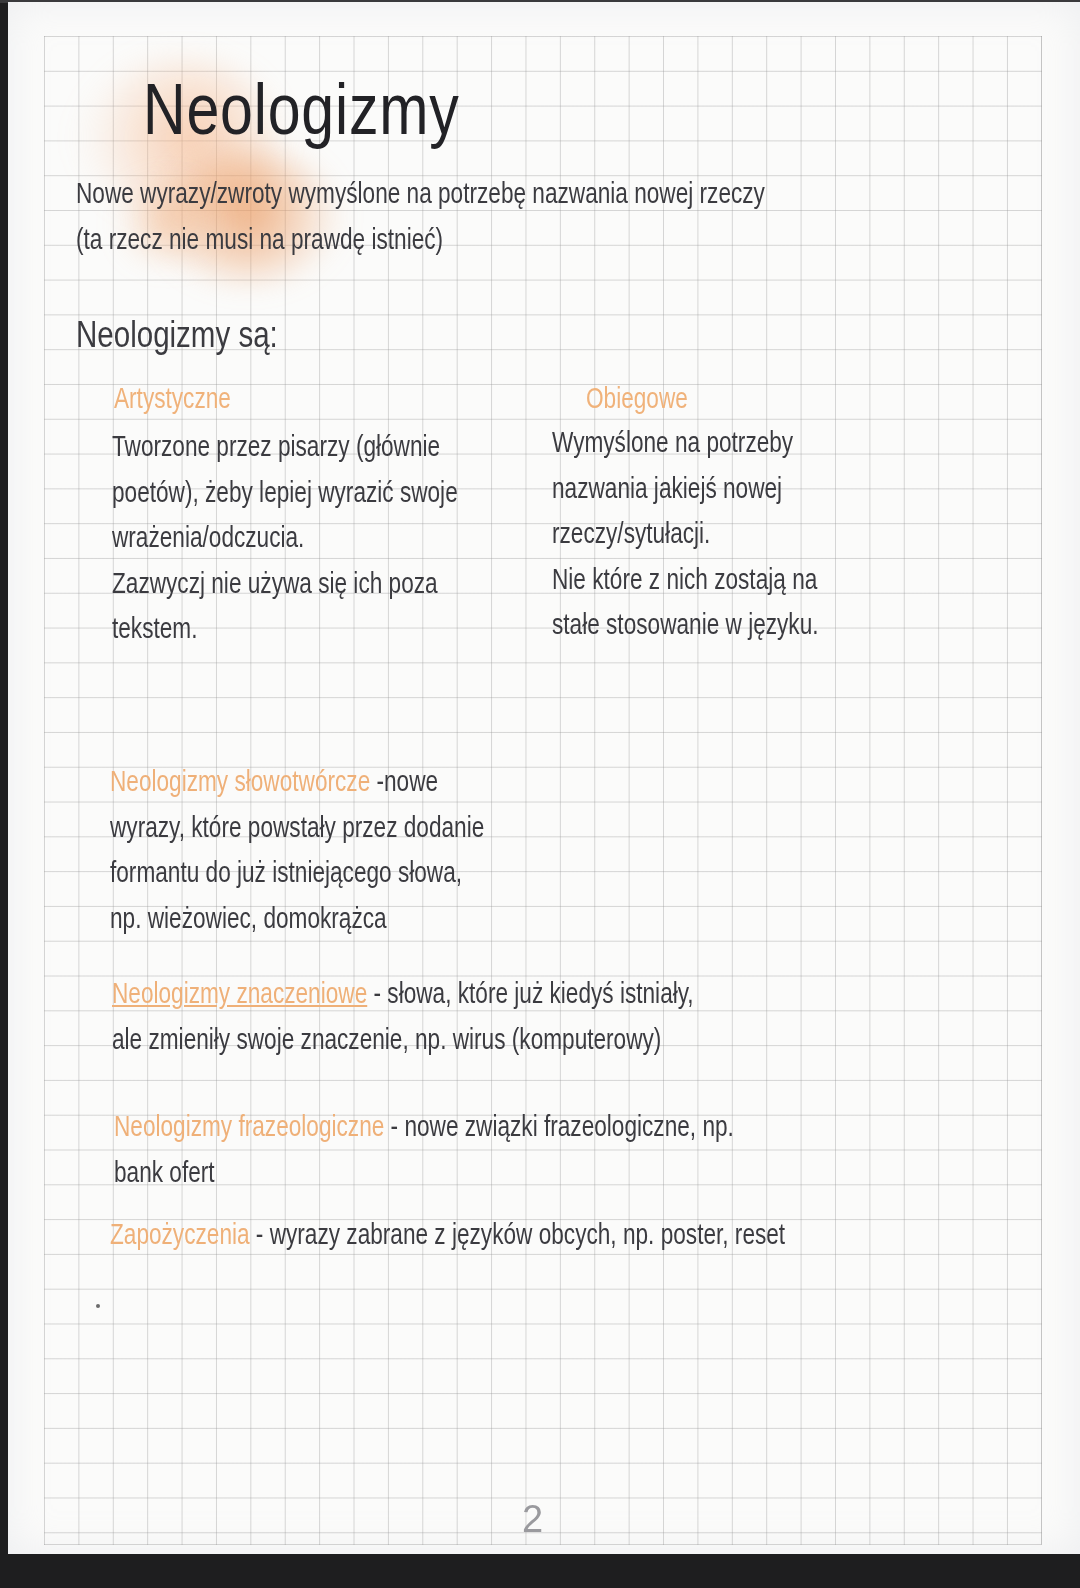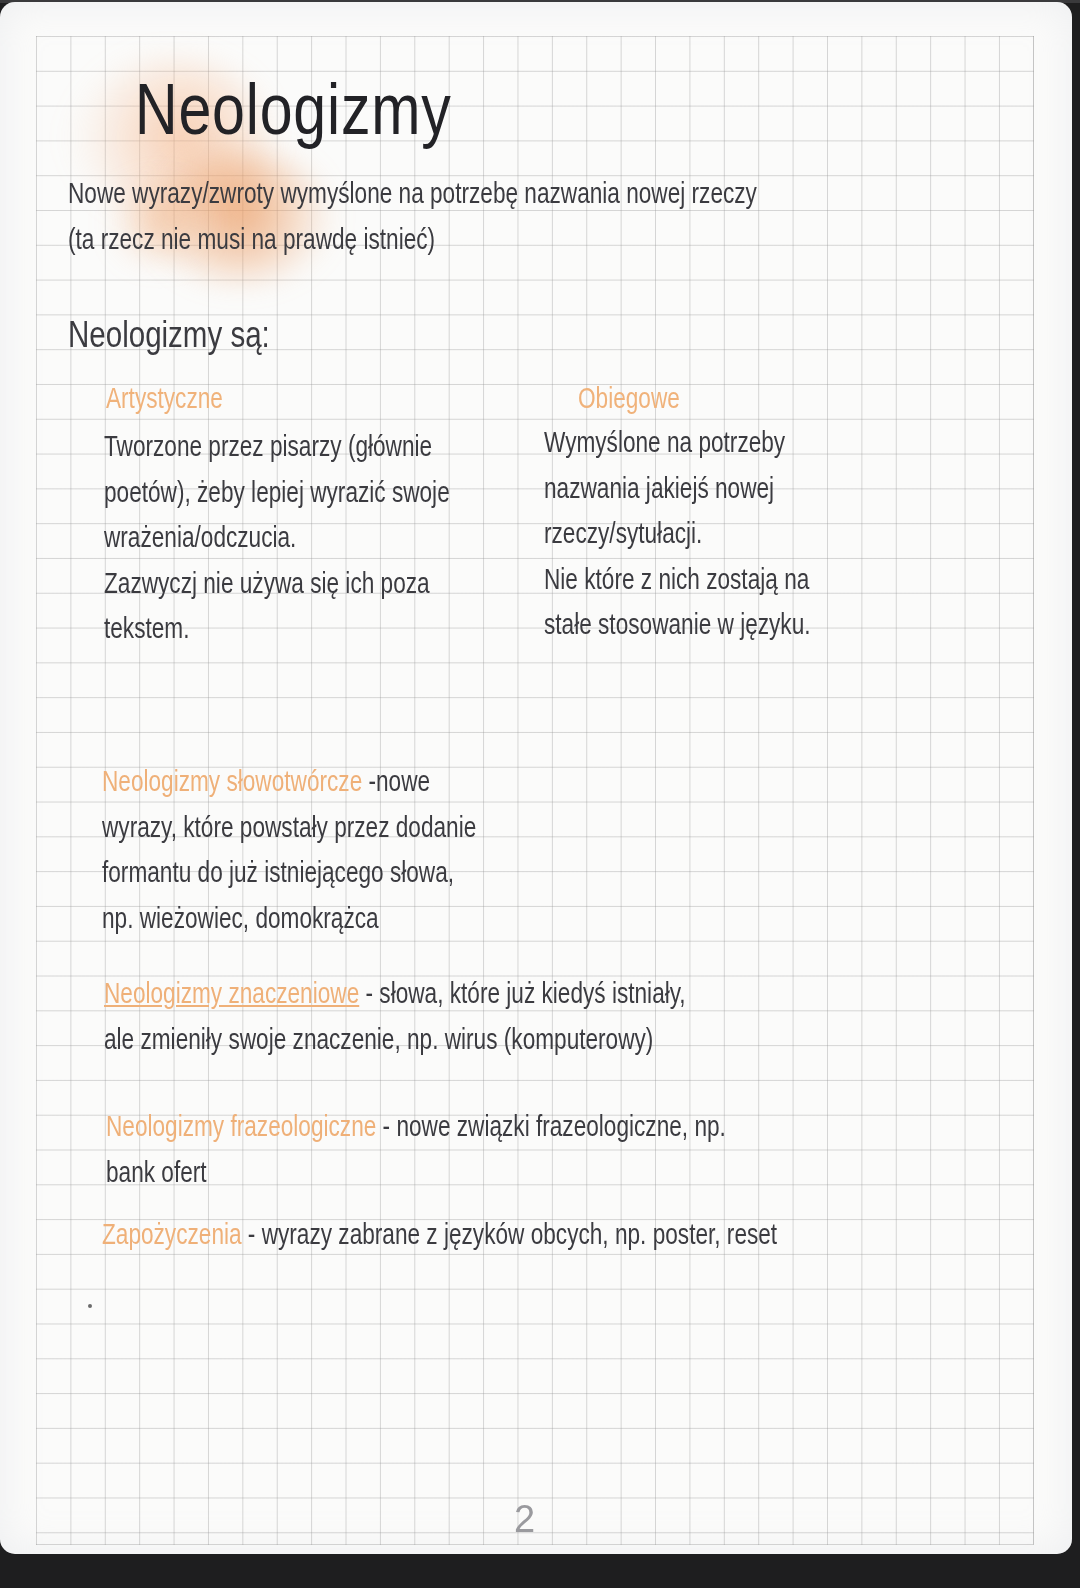--- a/index.html
+++ b/index.html
@@ -15,26 +15,25 @@
       font-family: "Liberation Sans", "DejaVu Sans", sans-serif;
     }
     .top-edge {
       position: absolute;
       left: 0; top: 0;
       width: 1080px; height: 3px;
       background: #3a3a3c;
     }
     .page {
       position: absolute;
-      left: 0; top: 2px;
+      left: 8px; top: 2px;
       width: 1072px;
       height: 1552px;
       background: #fbfbfa;
       box-shadow: inset 0 0 40px rgba(200,205,215,0.25);
-      border-radius: 15px;
     }
     .grid {
       position: absolute;
       left: 36px;
       top: 34px;
       width: 997px;
       height: 1508px;
       background-image:
         linear-gradient(to right, rgba(150,150,150,0.38) 1px, transparent 1px),
         linear-gradient(to bottom, rgba(150,150,150,0.38) 1px, transparent 1px);

